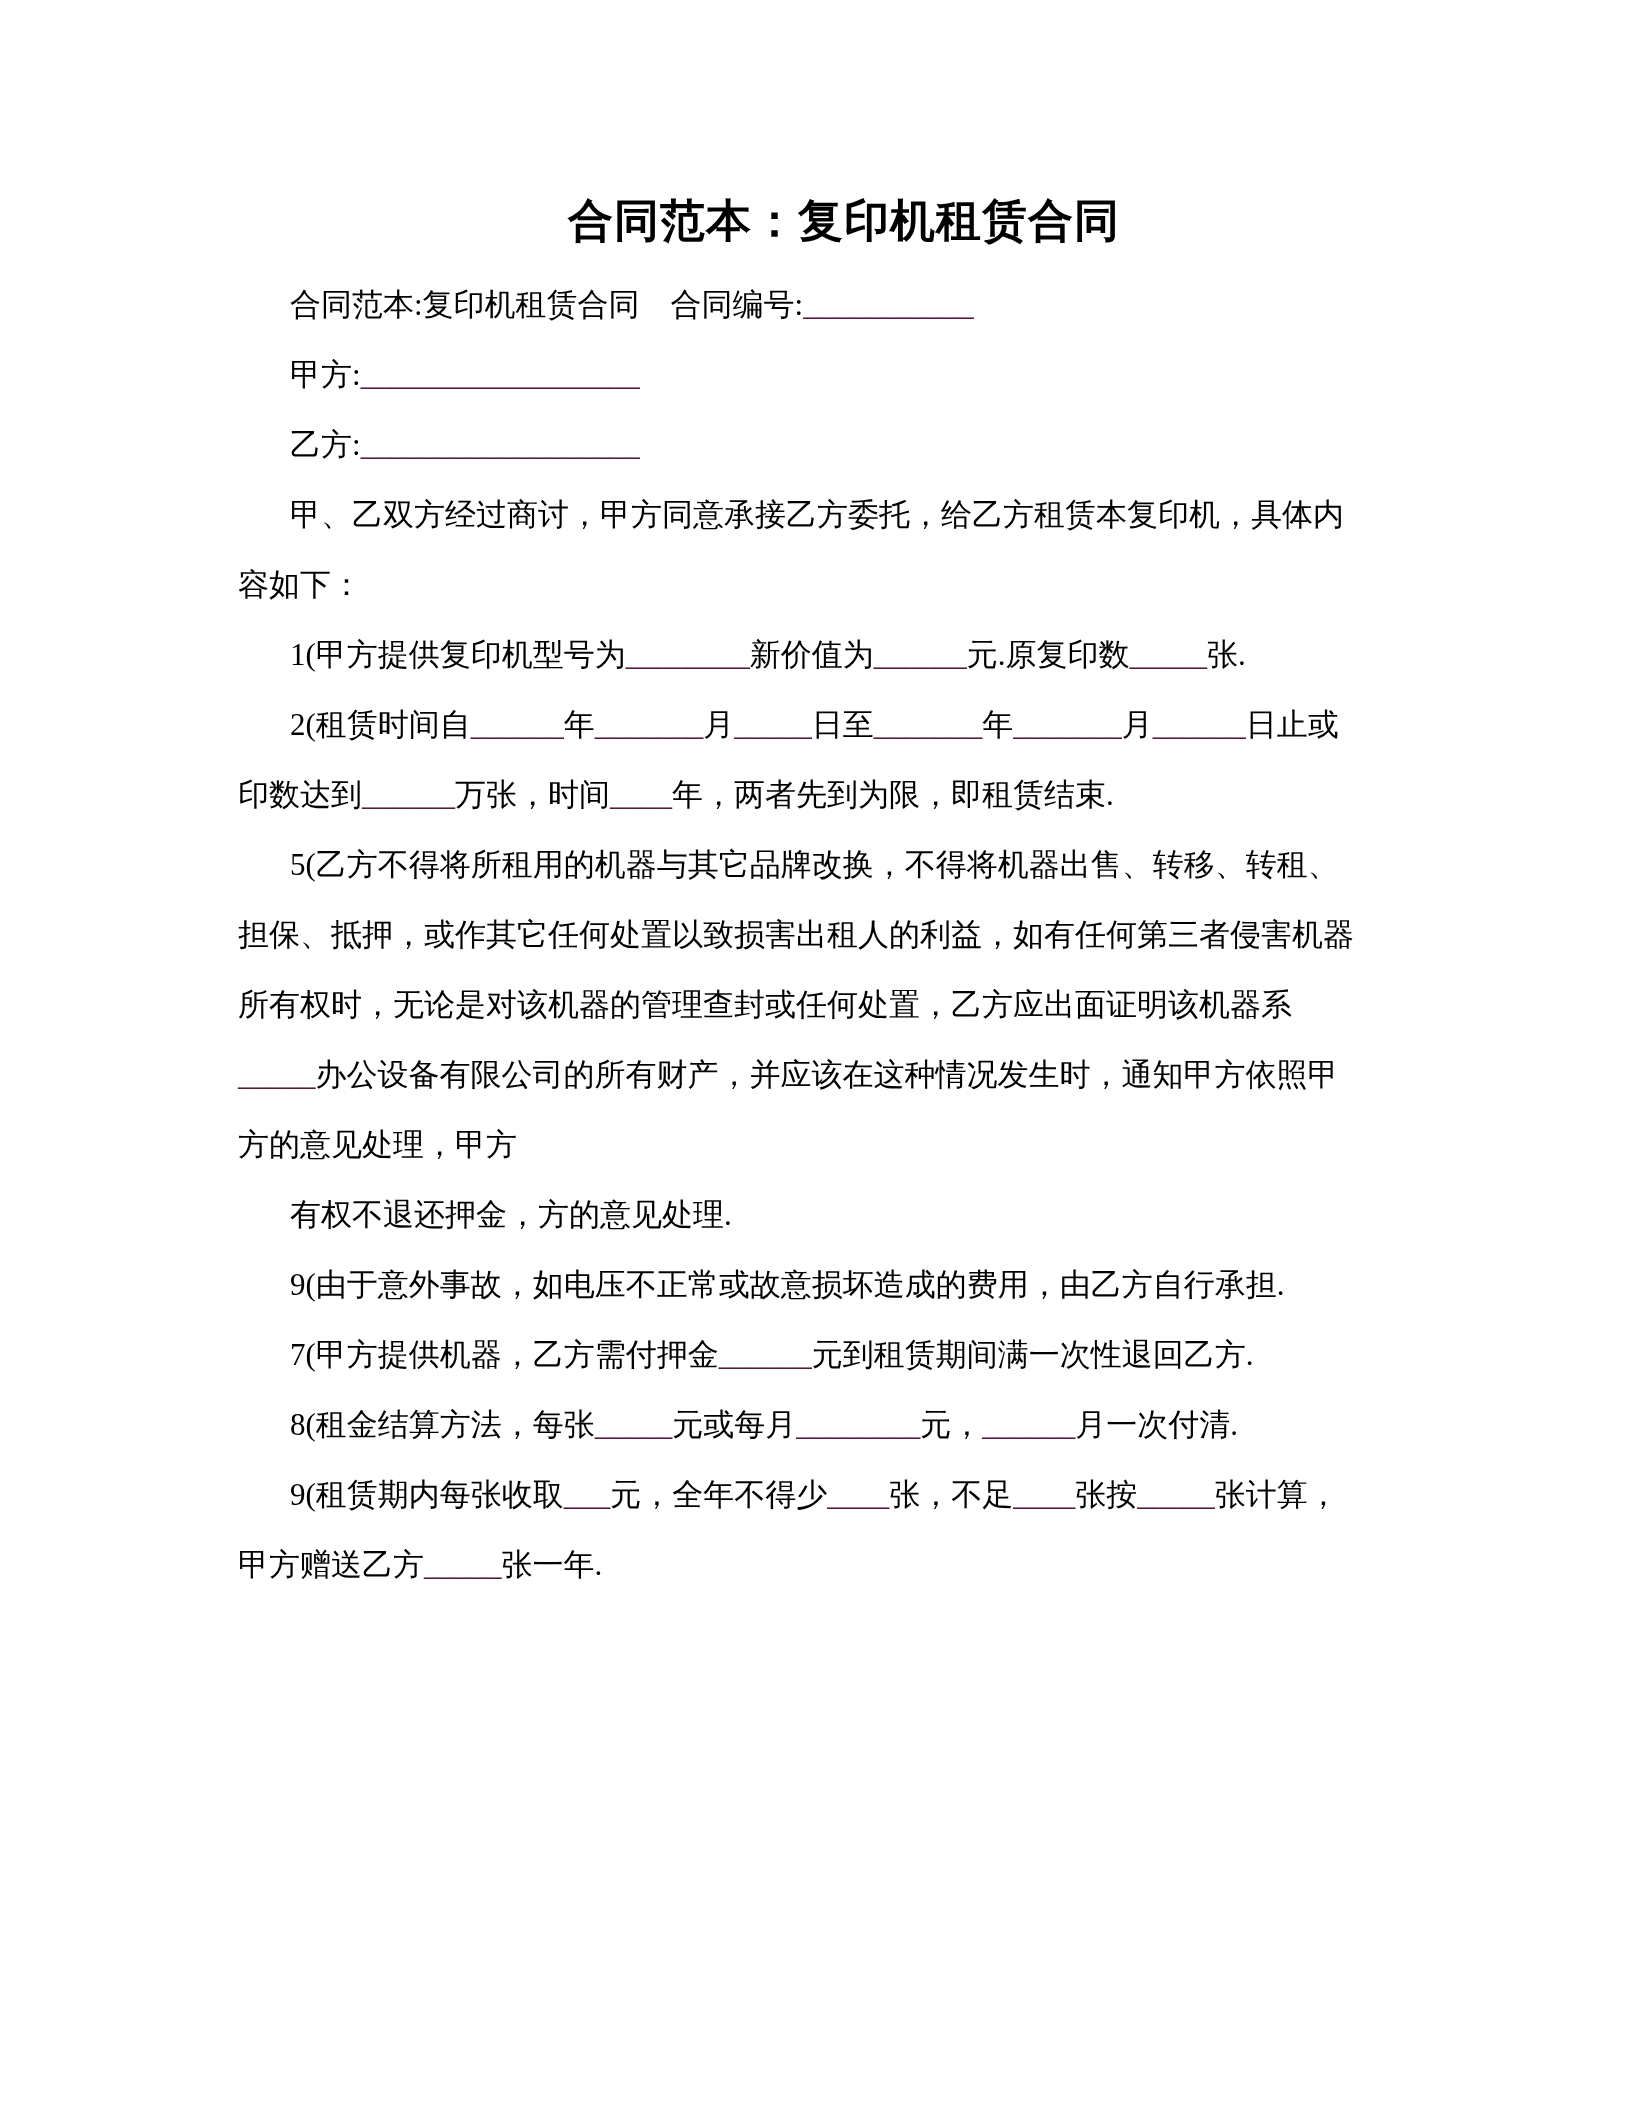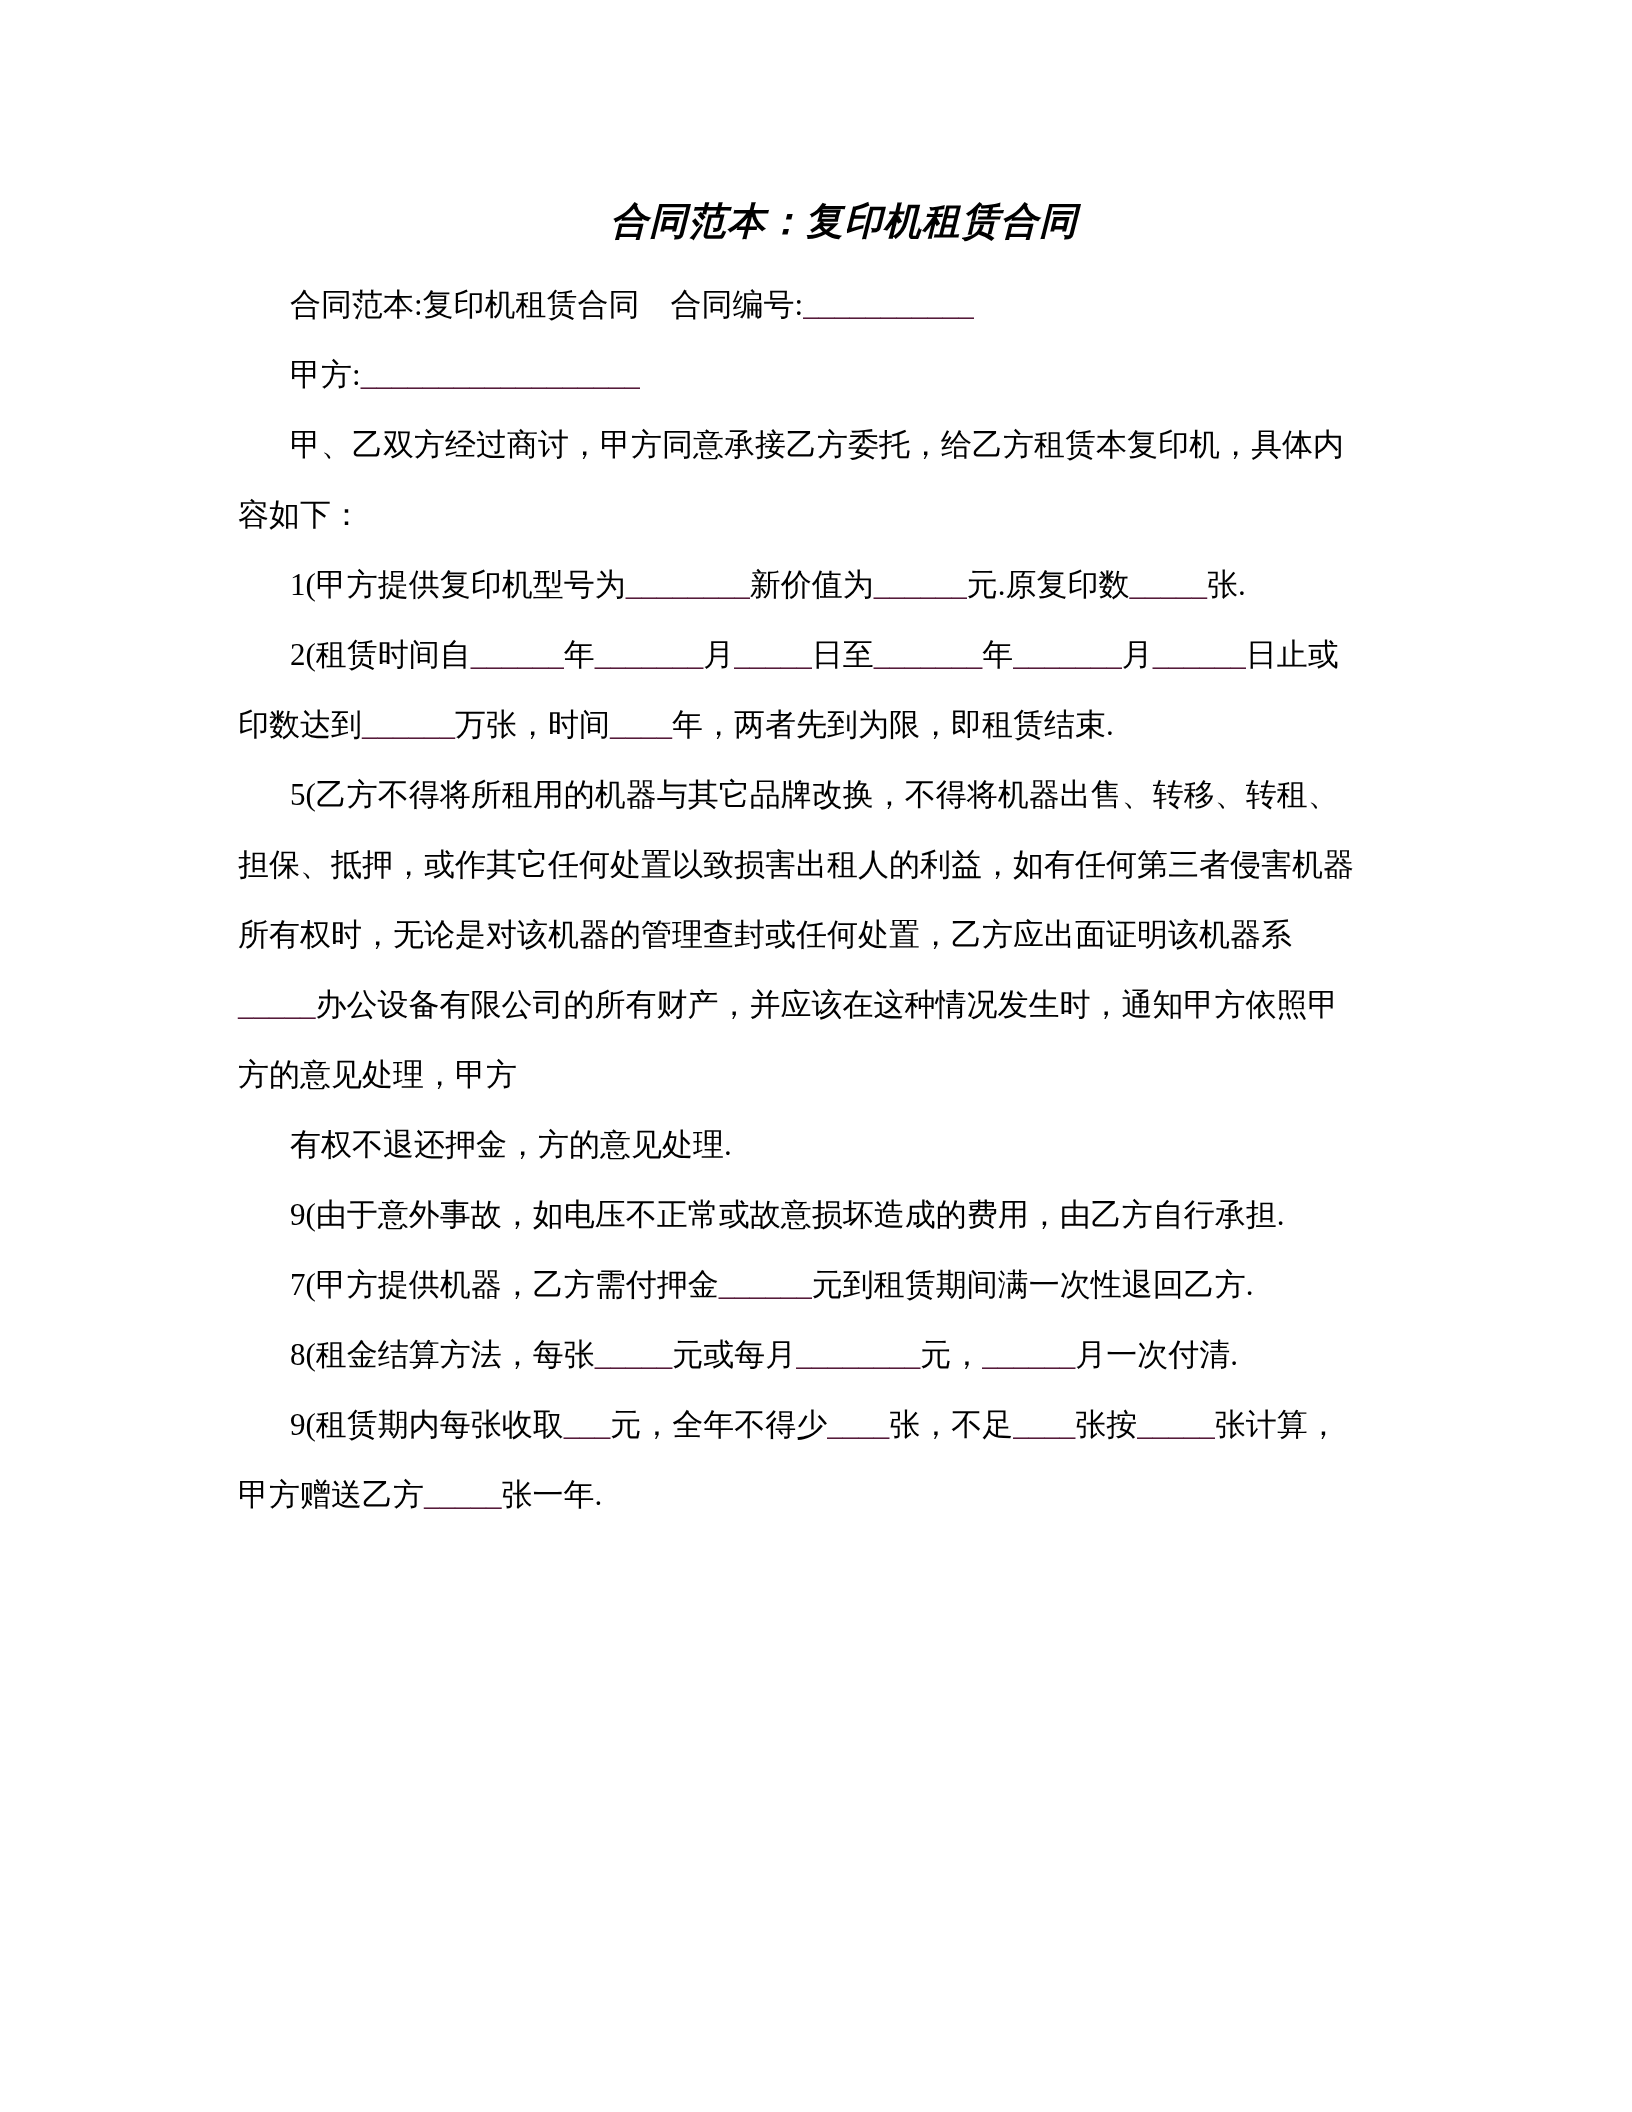--- a/index.html
+++ b/index.html
@@ -12,28 +12,27 @@
     width: 1632px;
     min-height: 2112px;
     margin: 0 auto;
     background: #ffffff;
     box-sizing: border-box;
     padding: 192px 182px 100px 238px;
     font-family: "Liberation Serif", "DejaVu Serif", serif;
     color: #000000;
   }
   .doc-title {
-    font-size: 38px;
+    font-size: 45px;
     font-weight: bold;
     text-align: center;
     margin: 0 0 20px 0;
     line-height: 58px;
     letter-spacing: 1px;
     color: #000000;
-    font-style: italic;
   }
   .para {
     font-size: 31px;
     line-height: 70px;
     margin: 0;
     text-indent: 52px;
     color: #000000;
     word-break: break-all;
   }
   
@@ -43,20 +42,21 @@
   }
 </style>
 </head>
 <body>
 
 <div class="page">
   <h1 class="doc-title">合同范本：复印机租赁合同</h1>
   <div id="doc-body">
       <p class="para">合同范本:复印机租赁合同　合同编号:<span class="u">___________</span></p>
       <p class="para">甲方:<span class="u">__________________</span></p>
+      <p class="para">乙方:<span class="u">__________________</span></p>
       <p class="para">甲、乙双方经过商讨，甲方同意承接乙方委托，给乙方租赁本复印机，具体内<br>容如下：</p>
       <p class="para">1(甲方提供复印机型号为<span class="u">________</span>新价值为<span class="u">______</span>元.原复印数<span class="u">_____</span>张.</p>
       <p class="para">2(租赁时间自<span class="u">______</span>年<span class="u">_______</span>月<span class="u">_____</span>日至<span class="u">_______</span>年<span class="u">_______</span>月<span class="u">______</span>日止或<br>印数达到<span class="u">______</span>万张，时间<span class="u">____</span>年，两者先到为限，即租赁结束.</p>
       <p class="para">5(乙方不得将所租用的机器与其它品牌改换，不得将机器出售、转移、转租、<br>担保、抵押，或作其它任何处置以致损害出租人的利益，如有任何第三者侵害机器<br>所有权时，无论是对该机器的管理查封或任何处置，乙方应出面证明该机器系<br><span class="u">_____</span>办公设备有限公司的所有财产，并应该在这种情况发生时，通知甲方依照甲<br>方的意见处理，甲方</p>
       <p class="para">有权不退还押金，方的意见处理.</p>
       <p class="para">9(由于意外事故，如电压不正常或故意损坏造成的费用，由乙方自行承担.</p>
       <p class="para">7(甲方提供机器，乙方需付押金<span class="u">______</span>元到租赁期间满一次性退回乙方.</p>
       <p class="para">8(租金结算方法，每张<span class="u">_____</span>元或每月<span class="u">________</span>元，<span class="u">______</span>月一次付清.</p>
       <p class="para">9(租赁期内每张收取<span class="u">___</span>元，全年不得少<span class="u">____</span>张，不足<span class="u">____</span>张按<span class="u">_____</span>张计算，<br>甲方赠送乙方<span class="u">_____</span>张一年.</p>
     </div>

